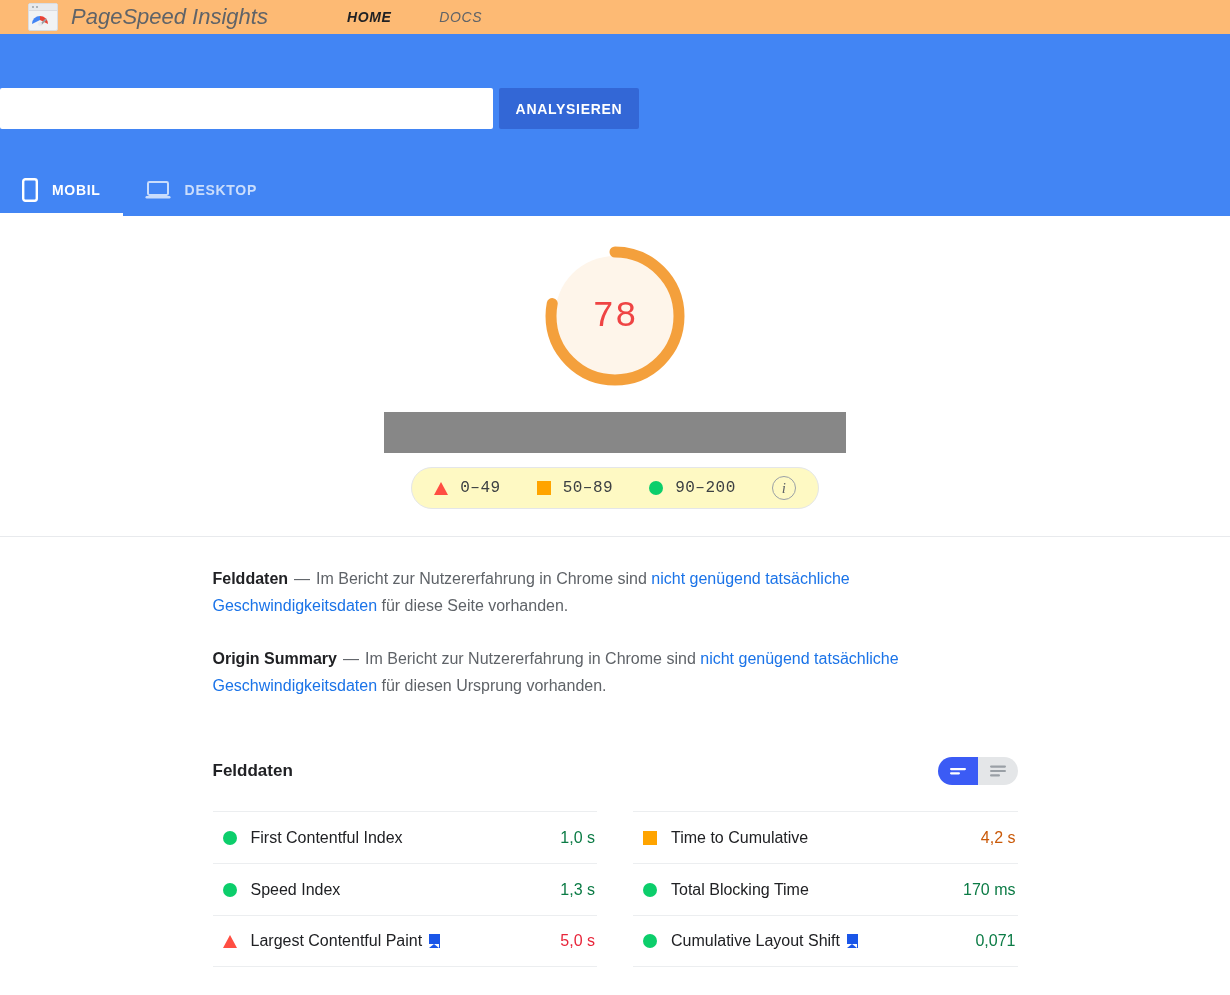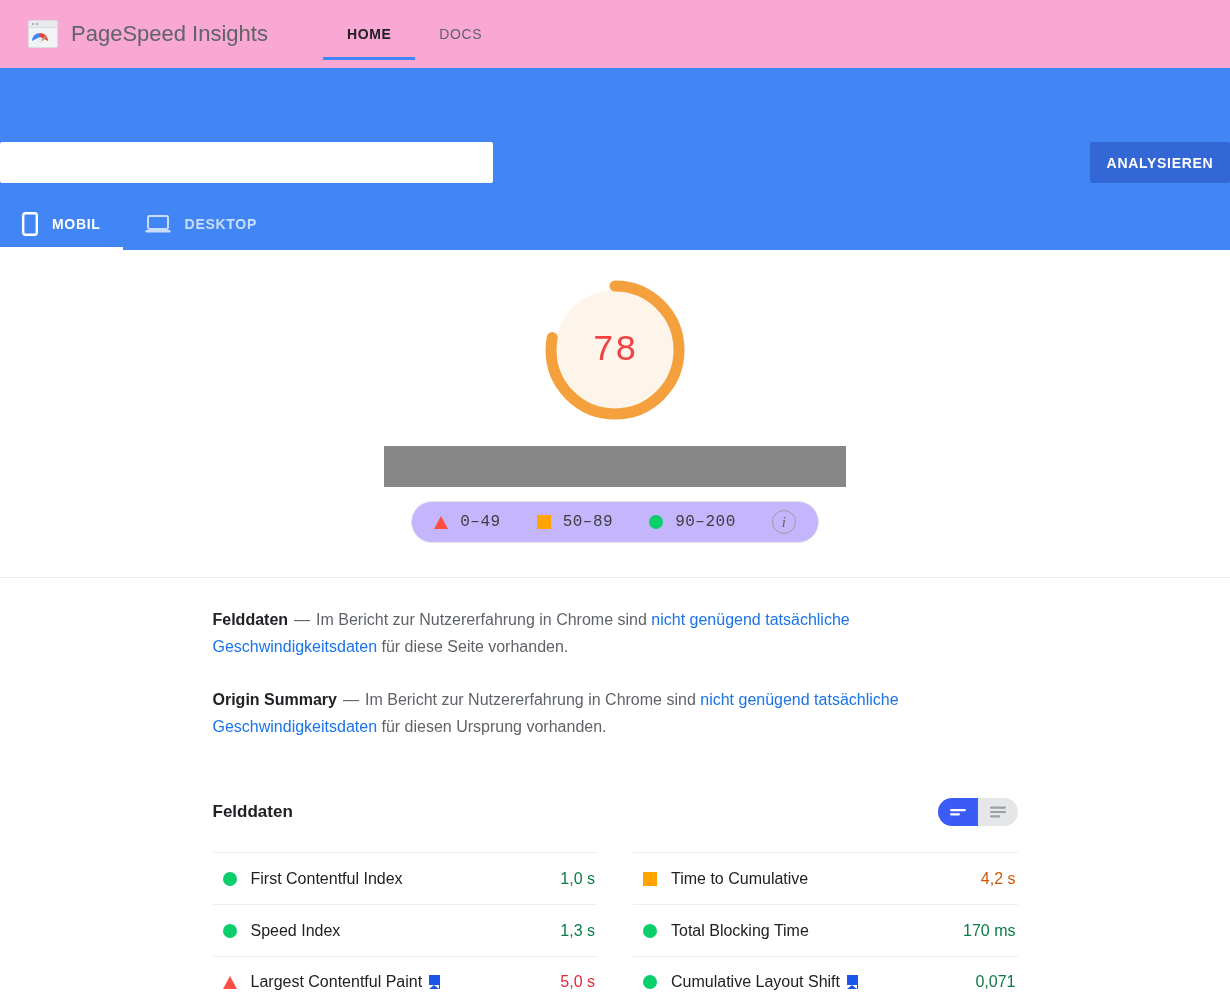--- a/index.html
+++ b/index.html
@@ -6,25 +6,26 @@
   html, body {
     width: 1230px; height: 995px;
     overflow: hidden;
     background: #ffffff;
     font-family: "Liberation Sans", sans-serif;
     -webkit-font-smoothing: antialiased;
   }
 
   
   .topbar {
-    height: 68px;
-    background: #f9a8d4;
-    display: flex;
-    align-items: center;
-    position: relative;
+    height: 34px;
+    background: #fdba74;
+    display: flex;
+    align-items: center;
+    position: relative;
+    font-style: italic;
   }
   .brand {
     display: flex;
     align-items: center;
     margin-left: 25px;
   }
   .logo-mark {
     width: 36px; height: 32px;
     position: relative;
     flex: 0 0 auto;
@@ -96,22 +97,22 @@
   }
 
   
   .hero {
     background: #4285f4;
     height: 182px;
     position: relative;
   }
   .search-row {
     display: flex;
-    justify-content: space-between;
-    padding-top: 74px;
+    justify-content: flex-start;
+    padding-top: 54px;
   }
   .search-input {
     width: 493px;
     height: 41px;
     background: #ffffff;
     border: none;
     border-radius: 2px;
     outline: none;
     padding: 0 14px;
     font-size: 15px;
@@ -189,29 +190,29 @@
     font-weight: 400;
     letter-spacing: 1px;
   }
   .gray-bar {
     width: 462px;
     height: 41px;
     background: #878787;
     margin: 22px auto 0 auto;
   }
   .legend {
-    margin: 14px auto 8px auto;
+    margin: 14px auto 1px auto;
     width: fit-content;
     height: 42px;
     border: 1px solid #e4e6e8;
     border-radius: 21px;
     display: flex;
     align-items: center;
     padding: 0 22px;
-    background: #c4b5fd;
+    background: #fef9c3;
   }
   .legend-item {
     display: flex;
     align-items: center;
     margin-right: 36px;
   }
   .legend-item:last-of-type { margin-right: 18px; }
   .legend-label {
     font-family: "Liberation Mono", monospace;
     font-size: 16px;

